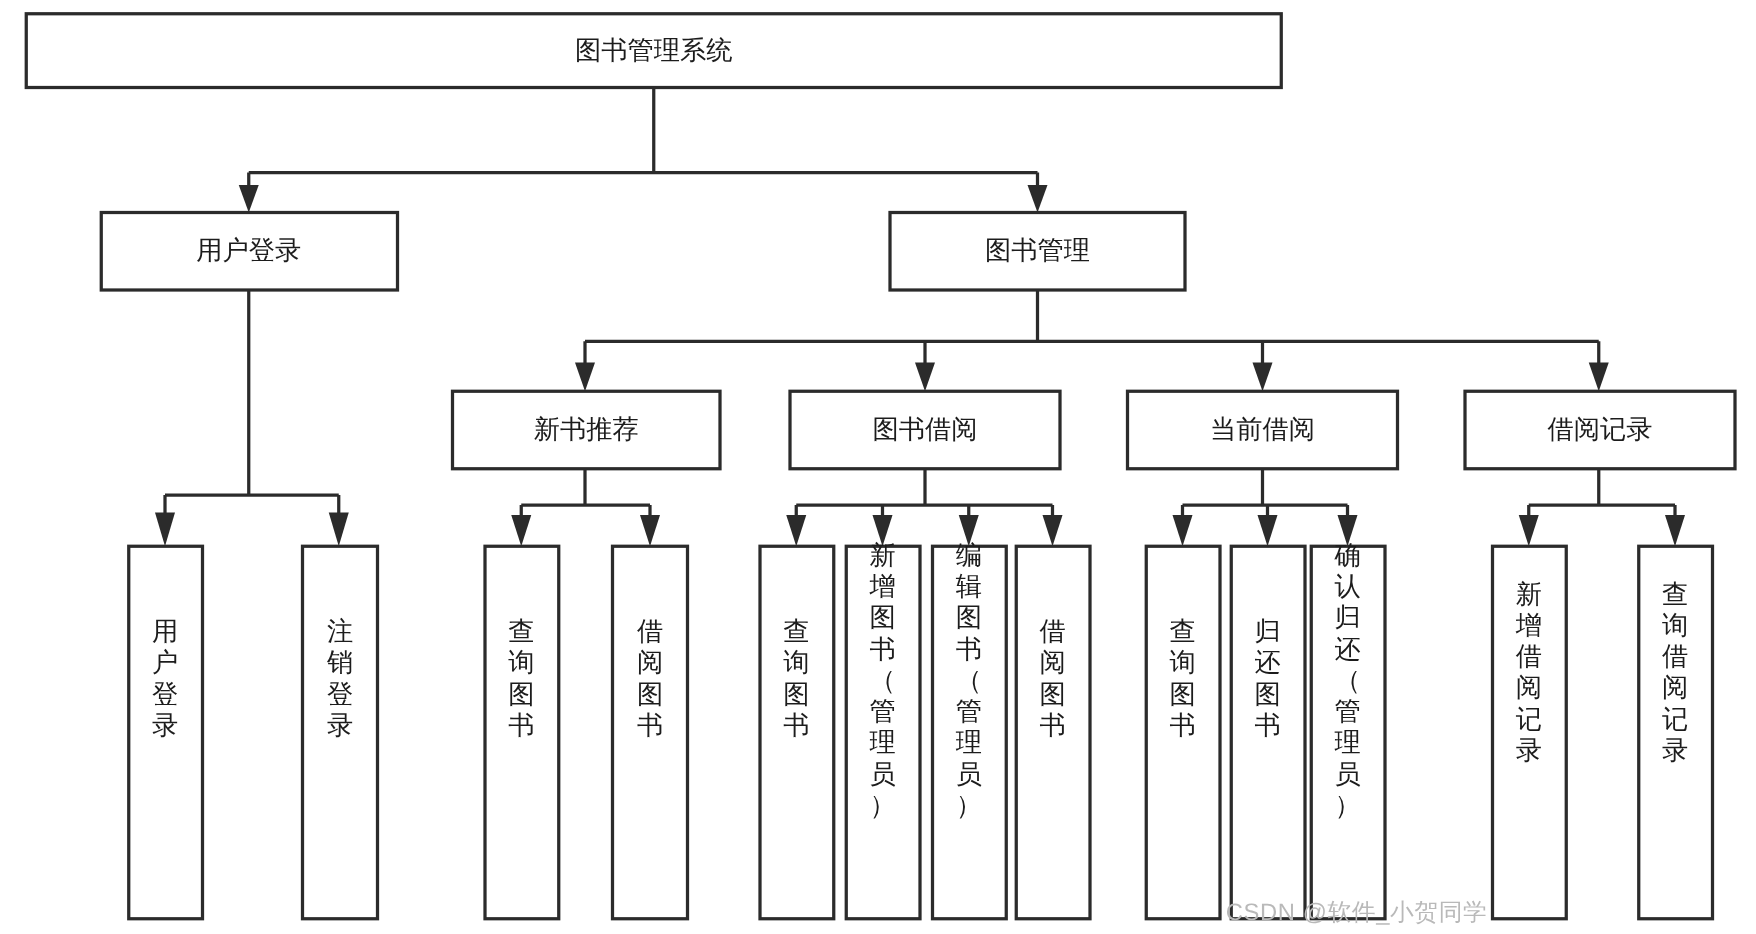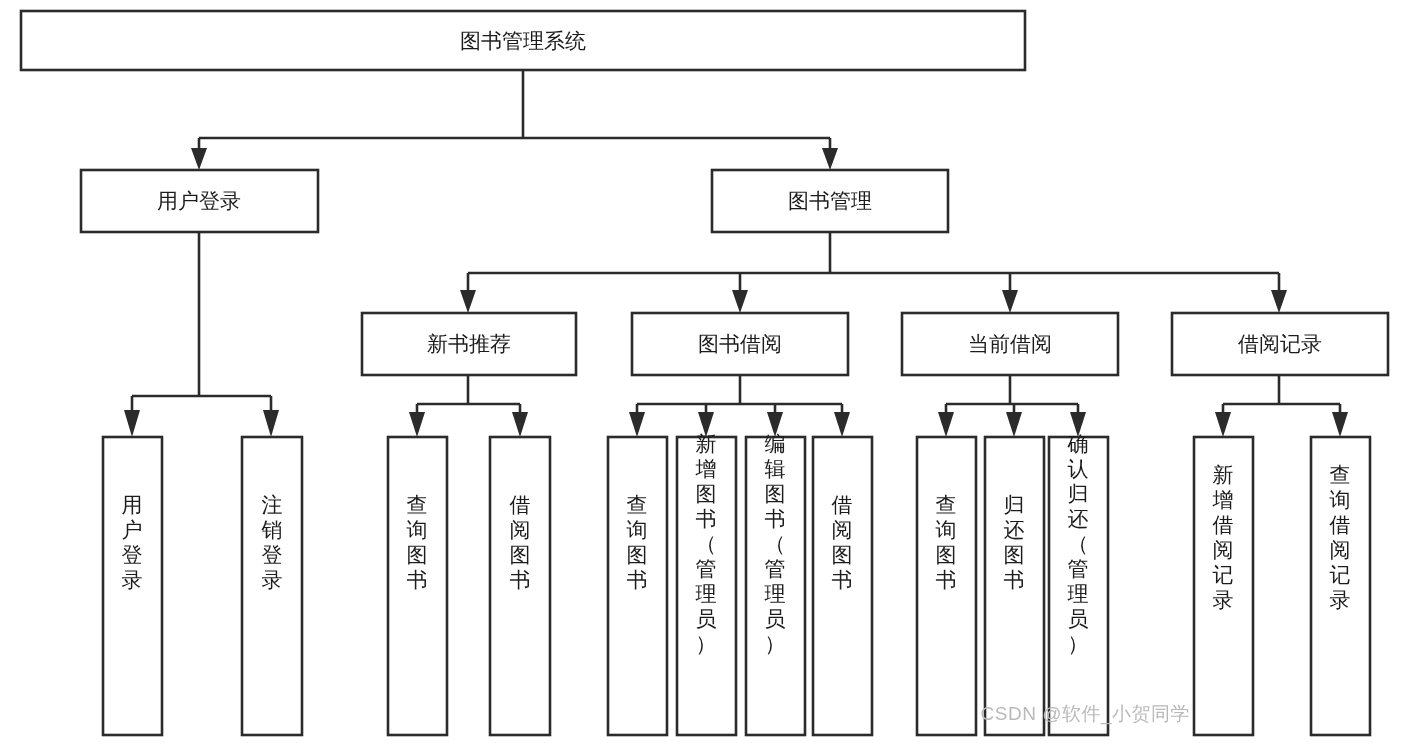--- a/index.html
+++ b/index.html
@@ -17,21 +17,21 @@
     font-size:21px;fill:#1c1c1c;
     text-anchor:middle;dominant-baseline:middle;
     font-family:"Liberation Sans","DejaVu Sans",sans-serif;
   }
   .node-label-v{
     font-size:21px;fill:#1c1c1c;
     text-anchor:middle;
     font-family:"Liberation Sans","DejaVu Sans",sans-serif;
   }
   .watermark{
-    position:absolute;right:8px;bottom:20px;
+    position:absolute;right:8px;bottom:4px;
     font-size:19px;color:#b9b9b9;
     letter-spacing:0.5px;
     white-space:nowrap;
     font-family:"Liberation Sans","DejaVu Sans",sans-serif;
     pointer-events:none;
   }
 </style>
 </head>
 <body>
 

